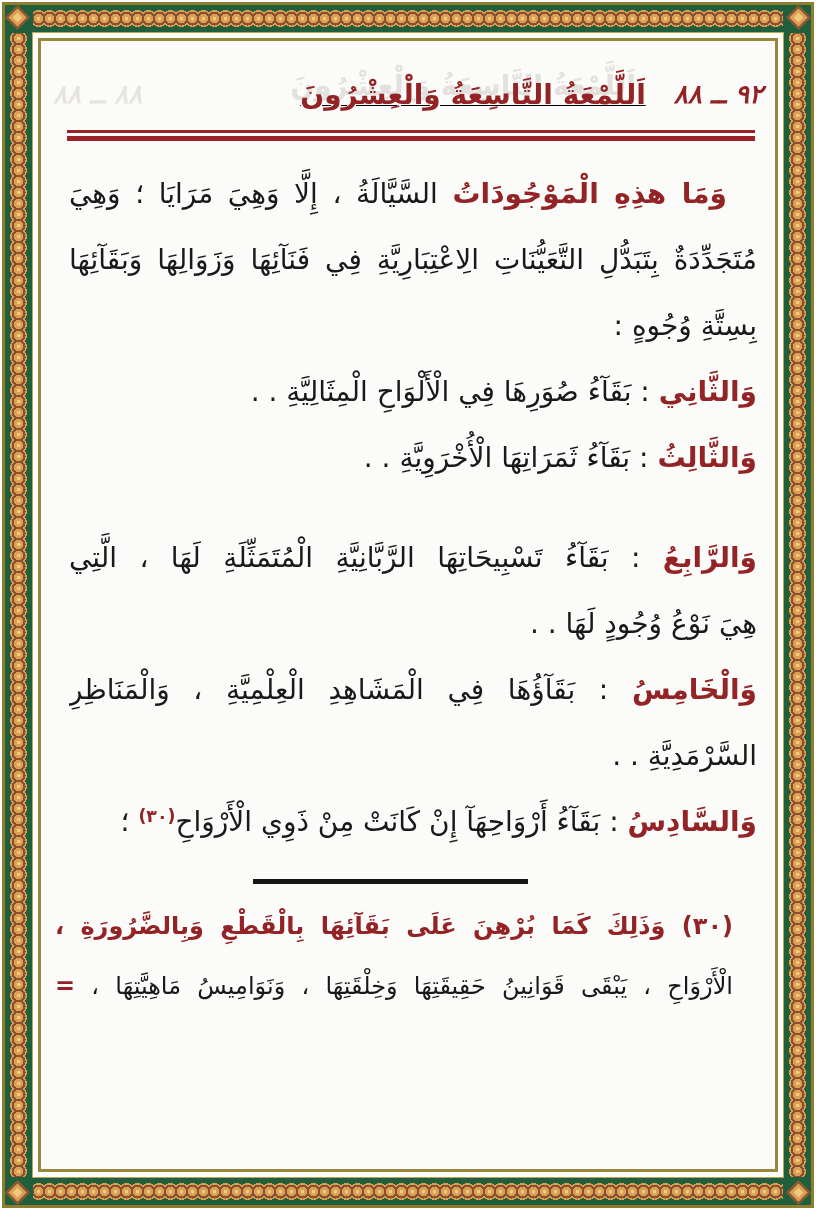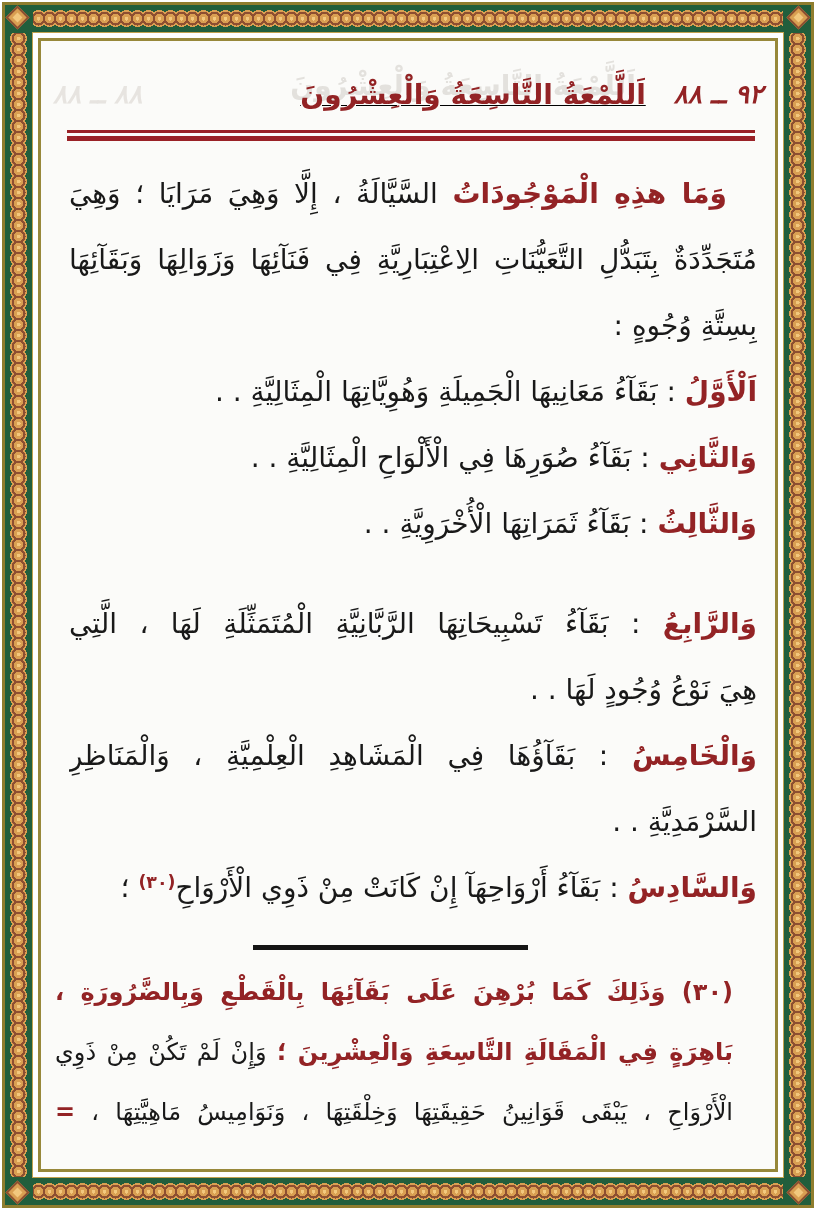--- a/index.html
+++ b/index.html
@@ -103,35 +103,33 @@
             </div>
             <div class="pg faint-range">٨٨ ــ ٨٨</div>
           </div>
 
           <div class="header-rule"></div>
 
           <div class="body-text">
               <div class="line stretch indent"><span class="c-red">وَمَا هذِهِ الْمَوْجُودَاتُ</span><span class="c-black"> السَّيَّالَةُ ، إِلَّا وَهِيَ مَرَايَا ؛ وَهِيَ</span></div>
               <div class="line stretch"><span class="c-black">مُتَجَدِّدَةٌ بِتَبَدُّلِ التَّعَيُّنَاتِ الِاعْتِبَارِيَّةِ فِي فَنَآئِهَا وَزَوَالِهَا وَبَقَآئِهَا</span></div>
               <div class="line"><span class="c-black">بِسِتَّةِ وُجُوهٍ :</span></div>
-              <div class="line"><span class="c-red">اَلْأَوَّلُ</span><span class="c-black"> : بَقَآءُ مَعَانِيهَا الْجَمِيلَةِ وَهُوِيَّاتِهَا الْمِثَالِيَّةِ . .</span></div>
               <div class="line"><span class="c-red">وَالثَّانِي</span><span class="c-black"> : بَقَآءُ صُوَرِهَا فِي الْأَلْوَاحِ الْمِثَالِيَّةِ . .</span></div>
               <div class="line"><span class="c-red">وَالثَّالِثُ</span><span class="c-black"> : بَقَآءُ ثَمَرَاتِهَا الْأُخْرَوِيَّةِ . .</span></div>
               <div class="line stretch gap"><span class="c-red">وَالرَّابِعُ</span><span class="c-black"> : بَقَآءُ تَسْبِيحَاتِهَا الرَّبَّانِيَّةِ الْمُتَمَثِّلَةِ لَهَا ، الَّتِي</span></div>
               <div class="line"><span class="c-black">هِيَ نَوْعُ وُجُودٍ لَهَا . .</span></div>
               <div class="line stretch"><span class="c-red">وَالْخَامِسُ</span><span class="c-black"> : بَقَآؤُهَا فِي الْمَشَاهِدِ الْعِلْمِيَّةِ ، وَالْمَنَاظِرِ</span></div>
               <div class="line"><span class="c-black">السَّرْمَدِيَّةِ . .</span></div>
               <div class="line"><span class="c-red">وَالسَّادِسُ</span><span class="c-black"> : بَقَآءُ أَرْوَاحِهَآ إِنْ كَانَتْ مِنْ ذَوِي الْأَرْوَاحِ</span><sup class="marker c-red">(٣٠)</sup><span class="c-black"> ؛</span></div>
             </div>
 
           <div class="footnote-sep"></div>
 
           <div class="footnote-text">
               <div class="line stretch"><span class="c-red">(٣٠) وَذَلِكَ كَمَا بُرْهِنَ عَلَى بَقَآئِهَا بِالْقَطْعِ وَبِالضَّرُورَةِ ، بِبَرَاهِينَ</span></div>
-              <div class="line stretch"><span class="c-red">بَاهِرَةٍ فِي الْمَقَالَةِ التَّاسِعَةِ وَالْعِشْرِينَ ؛</span><span class="c-black"> وَإِنْ لَمْ تَكُنْ مِنْ ذَوِي</span></div>
               <div class="line stretch"><span class="c-black">الْأَرْوَاحِ ، يَبْقَى قَوَانِينُ حَقِيقَتِهَا وَخِلْقَتِهَا ، وَنَوَامِيسُ مَاهِيَّتِهَا ، </span><span class="c-red">=</span></div>
             </div>
 
         </div>
       </div>
     </div>
   </div>
 </div>
 
 </body></html>

